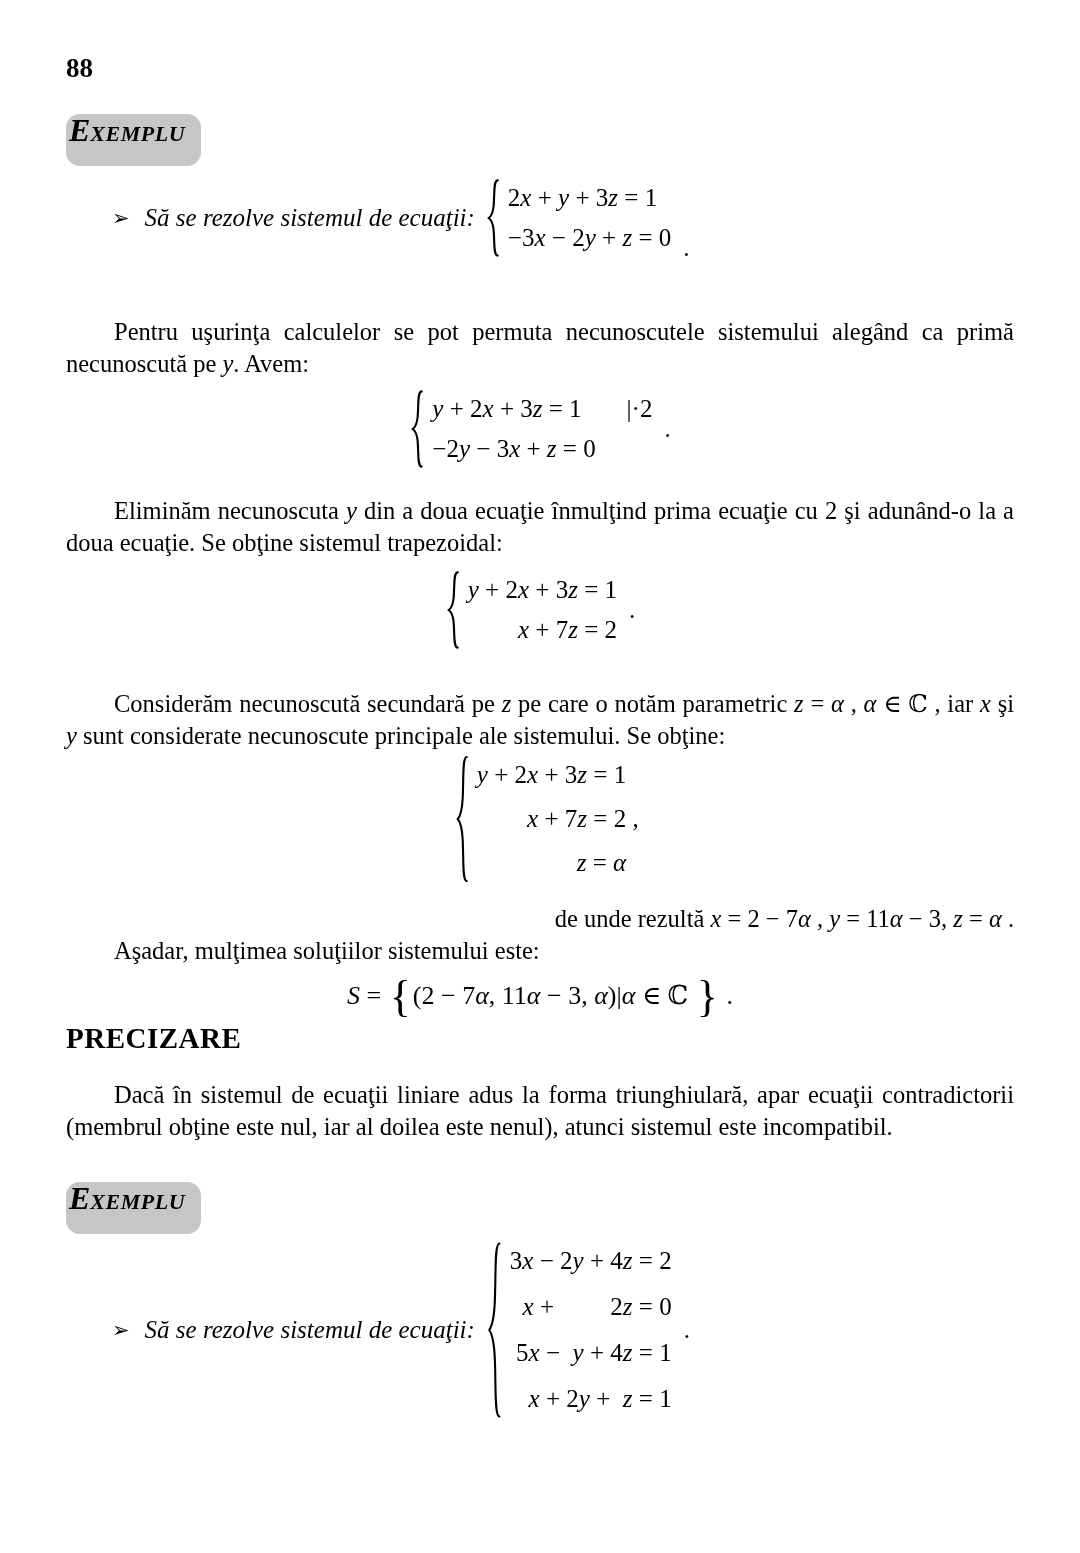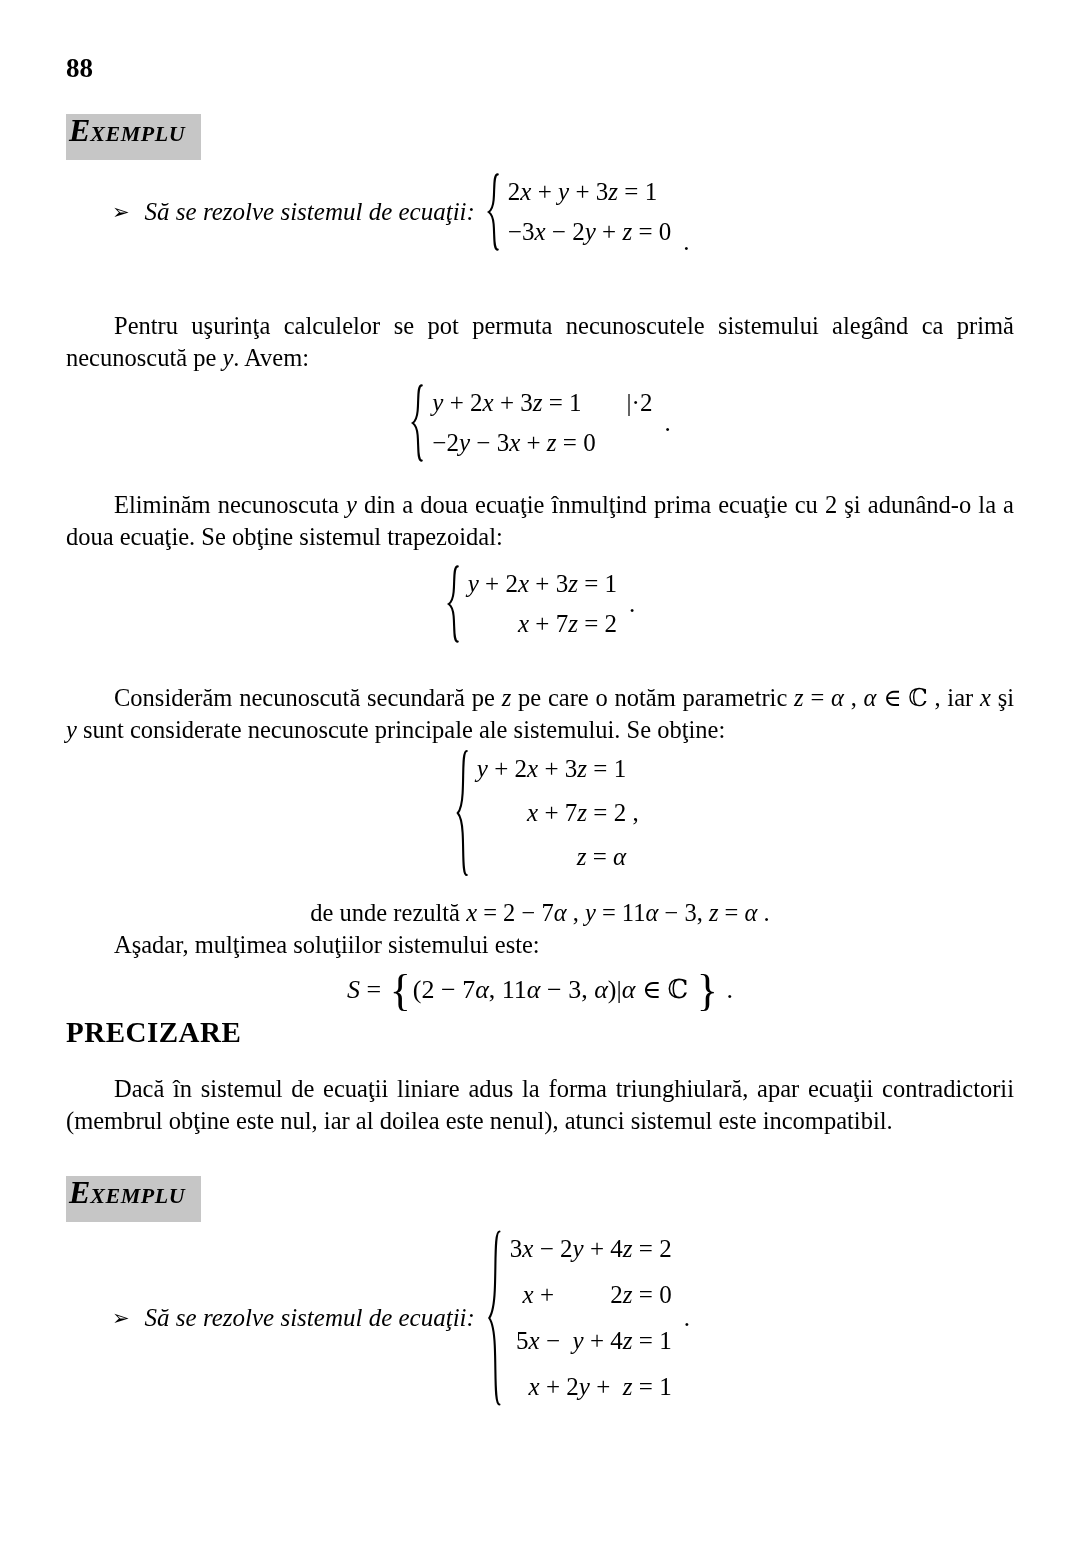--- a/index.html
+++ b/index.html
@@ -11,22 +11,23 @@
   }
   .page { padding: 54px 66px 0 66px; box-sizing: border-box; }
 
   .page-number { font-size: 27px; font-weight: bold; line-height: 28px; }
 
   
   .exemplu {
     display: inline-block;
     background: #c6c6c6;
     font-weight: bold; font-style: italic;
-    padding: 0px 16px 8px 3px;
+    padding: 0px 16px 14px 3px;
     line-height: 32px;
+    border-radius: 14px;
   }
   .ex-initial { font-size: 32px; }
   .ex-rest { font-size: 22px; letter-spacing: 0.5px; }
   .exemplu-1 { margin-top: 32px; }
   .exemplu-2 { margin-top: 40px; }
 
   
   .example-row { display: flex; align-items: center; margin-left: 46px; }
   .example-1 { margin-top: 4px; min-height: 96px; }
   .example-2 { margin-top: 2px; min-height: 188px; }
@@ -61,21 +62,21 @@
   
   .body-para {
     font-size: 24.5px; line-height: 31.5px;
     text-align: justify; margin: 0;
   }
   .indent { text-indent: 48px; }
   .para-1 { margin-top: 50px; }
   .para-2 { margin-top: 26px; }
   .para-3 { margin-top: 38px; }
   .para-4 { margin-top: 24px; }
-  .result-line { margin-top: 18px; text-align: center; }
+  .result-line { margin-top: 18px; text-align: right; }
   .asadar-line { margin-top: 0; }
 
   .mv { font-style: italic; }
 
   
   .s-line { margin-top: 6px; text-align: center; font-size: 26px; line-height: 48px; }
   .bigbrace { font-size: 44px; vertical-align: -7px; padding: 0 2px; }
 
   
   .precizare-heading { font-size: 29px; font-weight: bold; letter-spacing: 0.5px; line-height: 34px; }

